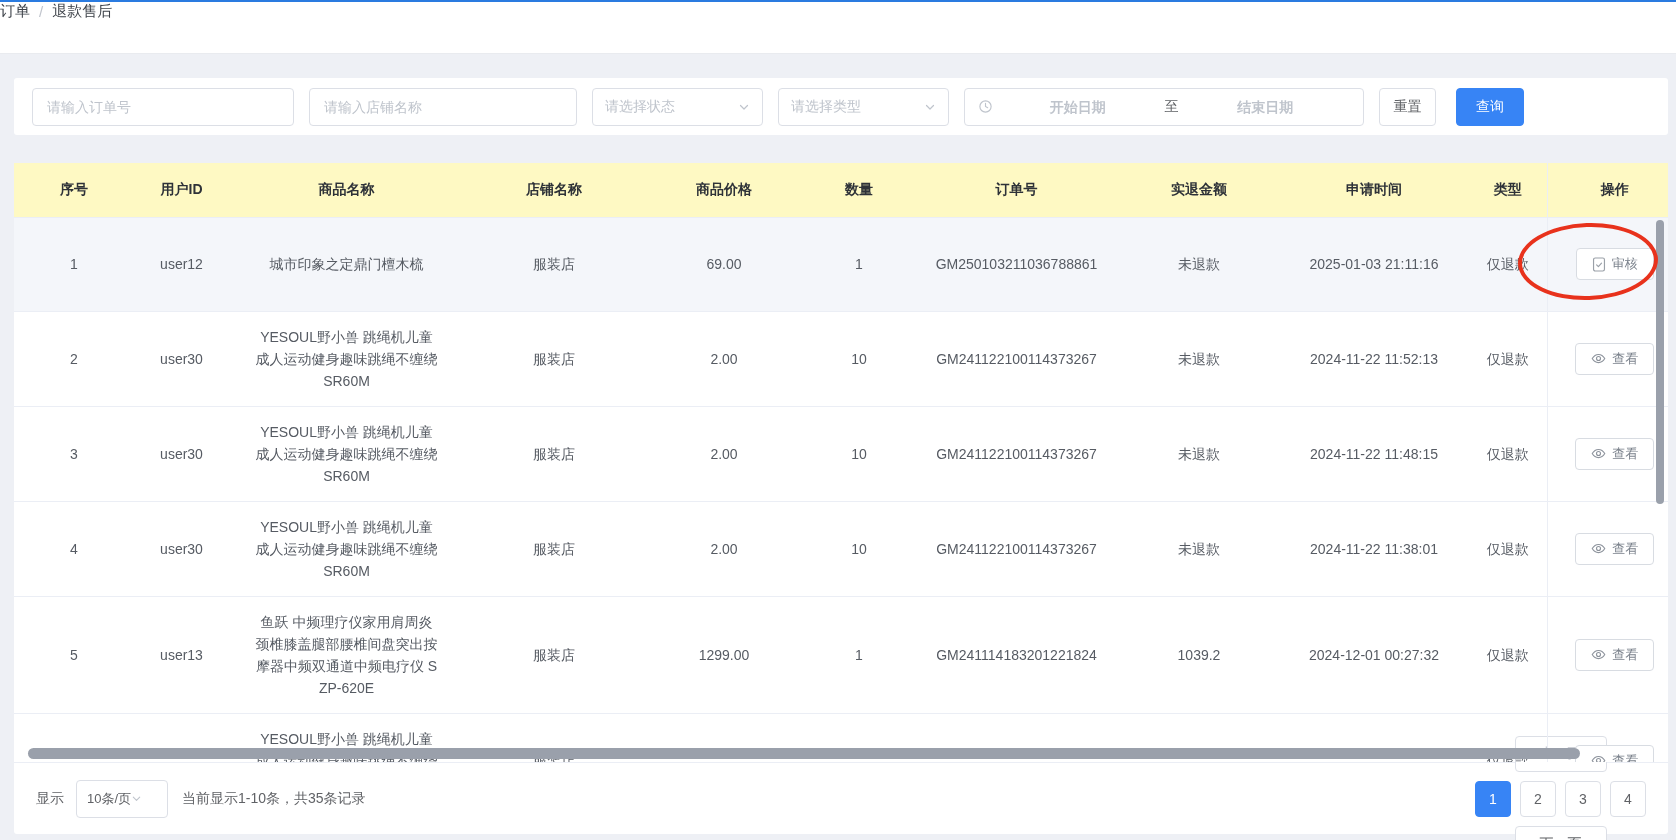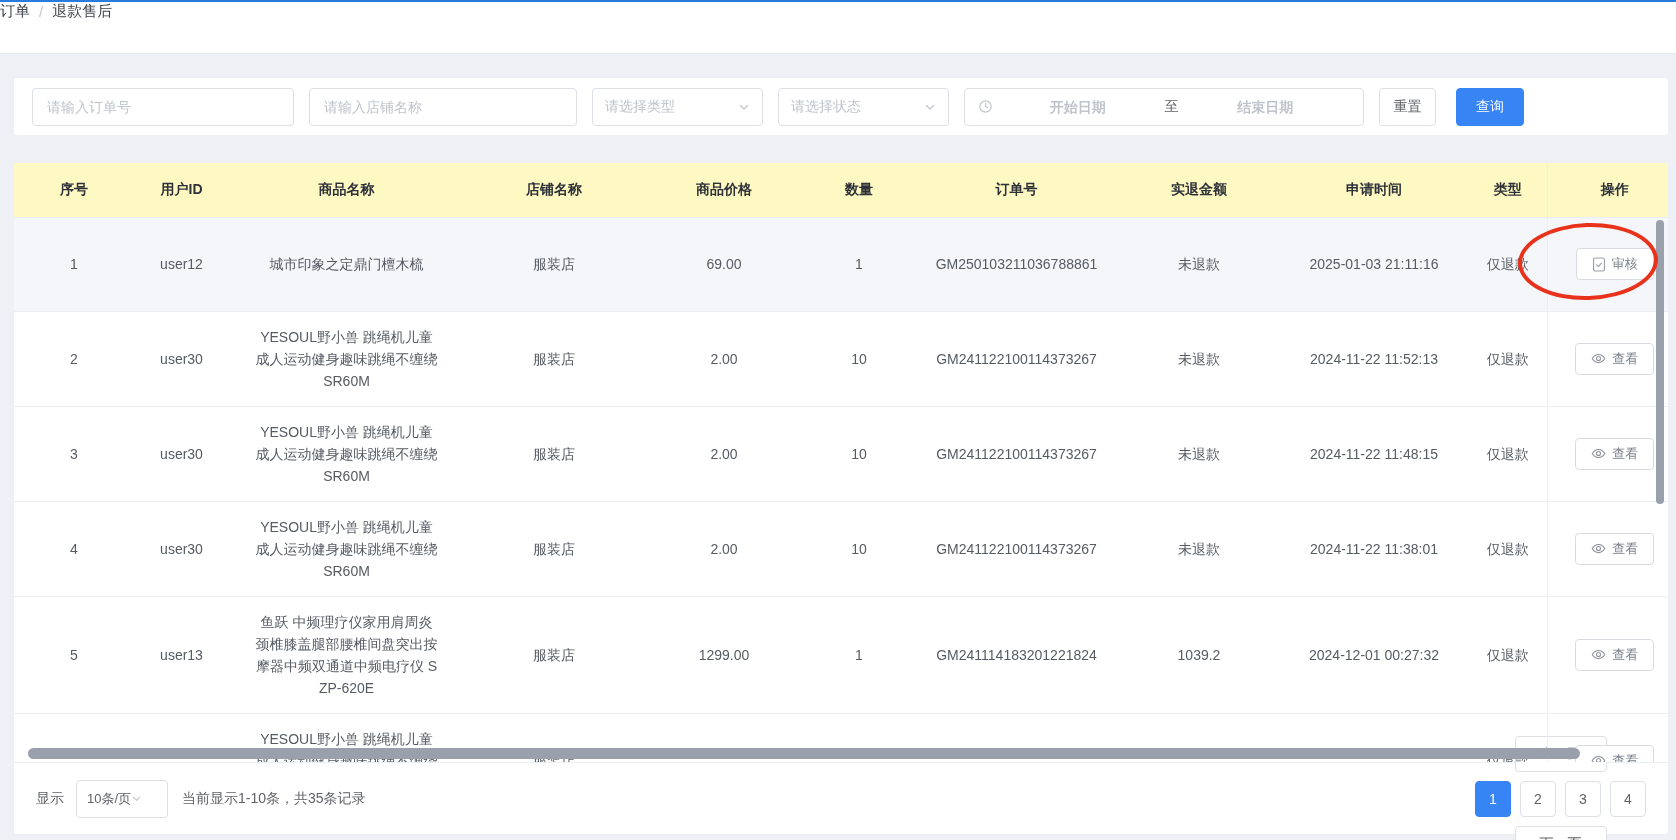--- a/index.html
+++ b/index.html
@@ -123,29 +123,29 @@
 <div class="content">
 
   <div class="filter-card">
     <div class="box w-order">
       <input placeholder="请输入订单号" style="">
     </div>
     <div class="box w-shop">
       <input placeholder="请输入店铺名称" style="">
     </div>
     <div class="box select">
-      <span>请选择类型</span>
+      <span>请选择状态</span>
       <span class="icon">
         <svg width="12" height="12" viewBox="0 0 24 24" fill="none" stroke="#bfc4cc" stroke-width="2.4" stroke-linecap="round" stroke-linejoin="round">
             <path d="M5 9l7 7 7-7"></path>
           </svg>
       </span>
     </div>
     <div class="box select">
-      <span>请选择状态</span>
+      <span>请选择类型</span>
       <span class="icon">
         <svg width="12" height="12" viewBox="0 0 24 24" fill="none" stroke="#bfc4cc" stroke-width="2.4" stroke-linecap="round" stroke-linejoin="round">
             <path d="M5 9l7 7 7-7"></path>
           </svg>
       </span>
     </div>
     <div class="box date-range">
       <span class="icon">
         <svg width="15" height="15" viewBox="0 0 24 24" fill="none" stroke="#bfc4cc" stroke-width="1.8" stroke-linecap="round">
             <circle cx="12" cy="12" r="9"></circle>

